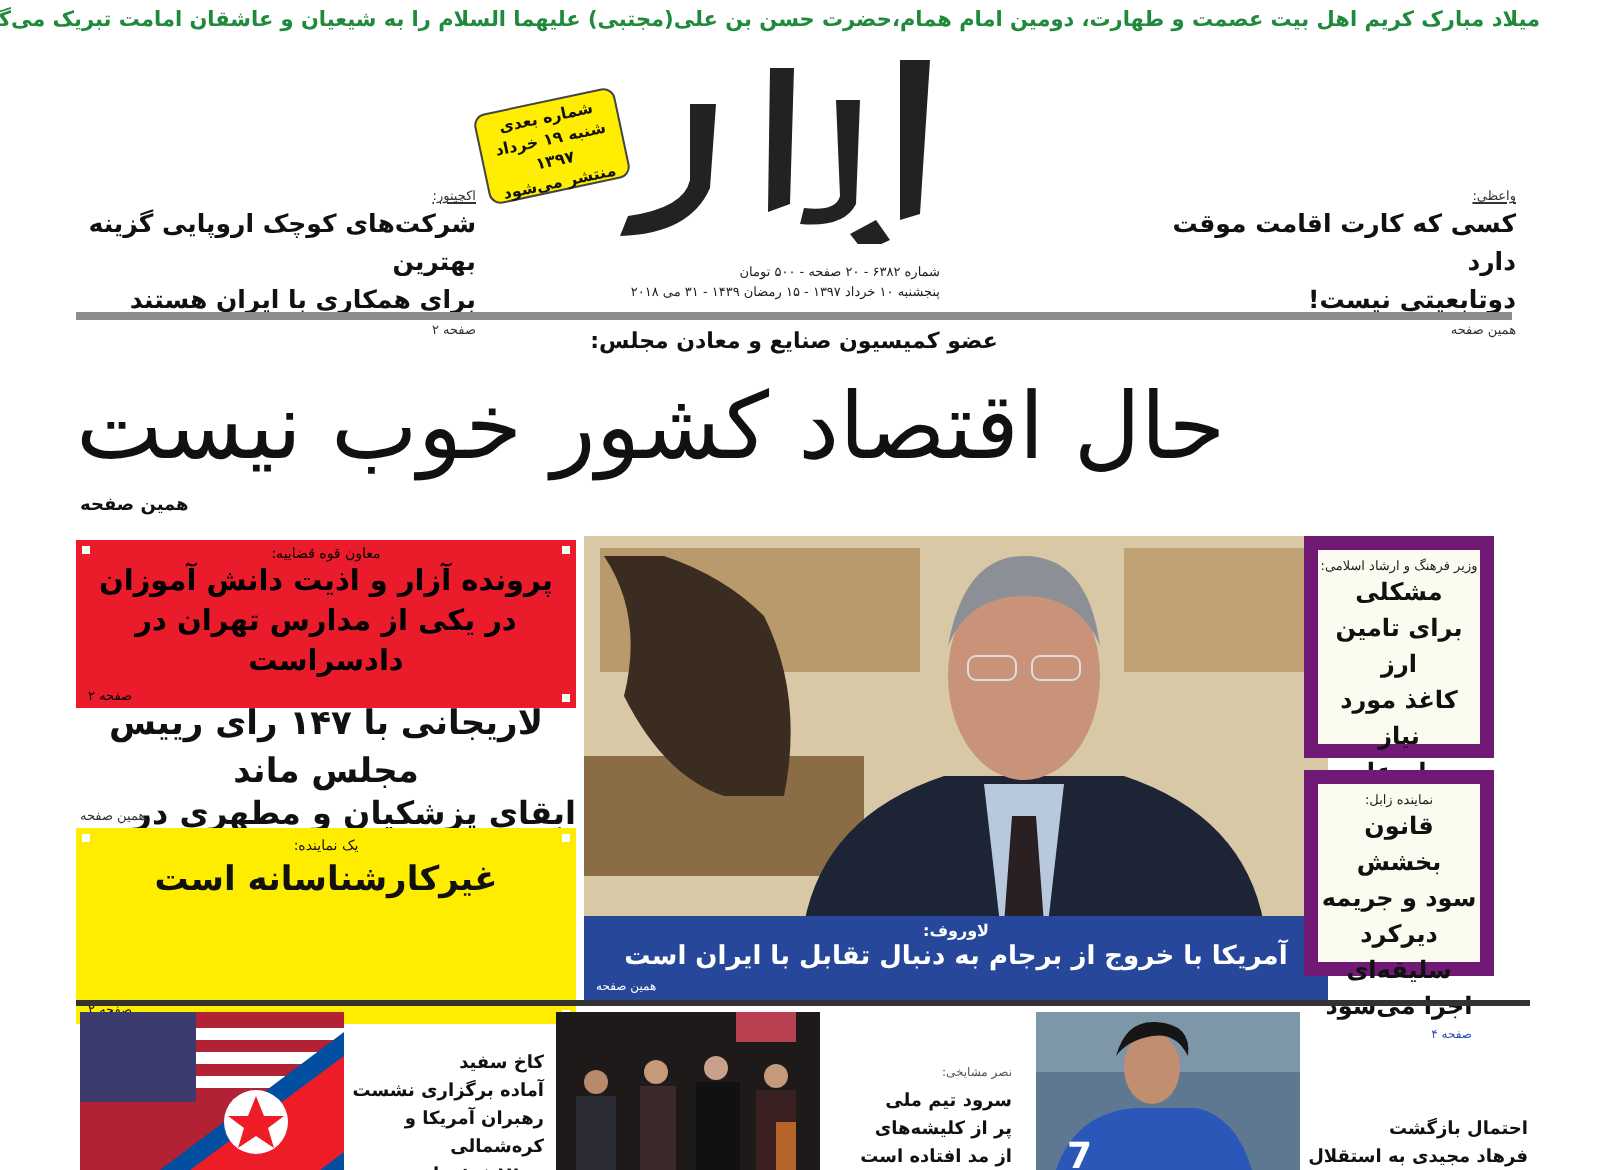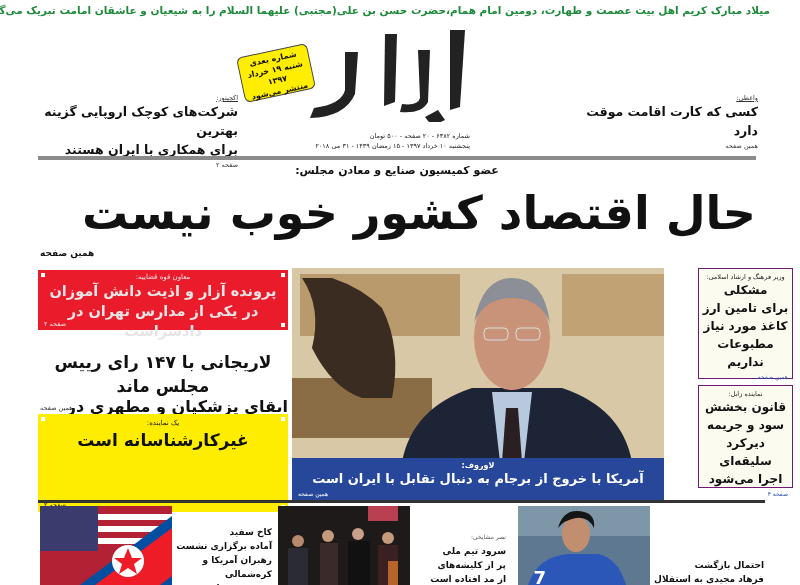--- a/index.html
+++ b/index.html
@@ -15,24 +15,24 @@
 
   .side-label { font-size: 6.5px; color: #333; text-decoration: underline; }
   .side-title { font-size: 12.5px; font-weight: bold; line-height: 19px; color: #111; }
   .side-page { font-size: 6.5px; color: #333; margin-top: 2px; }
   .right-teaser { top: 94px; right: 42px; width: 200px; text-align: right; }
   .left-teaser { top: 94px; left: 38px; width: 200px; text-align: right; }
 
   .rule-top { top: 156px; left: 38px; width: 718px; height: 4px; background: #8b8b8b; }
 
   .kicker-main { top: 164px; left: 38px; width: 718px; text-align: center; font-size: 11px; font-weight: bold; }
-  .headline-main { top: 183px; left: 38px; width: 718px; text-align: right; font-size: 46px; font-weight: 700; line-height: 60px; letter-spacing: -1px; white-space: nowrap; }
+  .headline-main { top: 183px; left: 38px; width: 718px; text-align: left; font-size: 46px; font-weight: 400; line-height: 60px; letter-spacing: -1px; white-space: nowrap; }
   .headline-page { top: 248px; left: 40px; font-size: 9px; font-weight: bold; }
 
-  .red-box { top: 270px; left: 38px; width: 250px; height: 60px; background: #ea1c2c; color: #e5e5e5; text-align: center; }
+  .red-box { top: 270px; left: 38px; width: 250px; height: 84px; background: #ea1c2c; color: #000000; text-align: center; }
   .red-box .kick { font-size: 7px; margin-top: 3px; }
   .red-box .title { font-size: 14.5px; font-weight: bold; line-height: 20px; }
   .red-box .pg { position: absolute; left: 6px; bottom: 2px; font-size: 6.5px; }
   .corner { position: absolute; width: 4px; height: 4px; background: #fff; }
 
   .larijani { top: 350px; left: 38px; width: 250px; text-align: center; }
   .larijani .t { font-size: 17px; font-weight: 900; line-height: 24px; }
   .larijani .s { font-size: 16px; font-weight: bold; line-height: 18px; text-align: right; }
   .larijani-page { top: 404px; left: 40px; font-size: 6.5px; color: #333; }
 
@@ -40,21 +40,21 @@
   .yellow-box .kick { font-size: 7px; margin-top: 5px; }
   .yellow-box .title { font-size: 17px; font-weight: 900; line-height: 26px; }
   .yellow-box .pg { position: absolute; left: 6px; bottom: 3px; font-size: 6.5px; }
 
   .photo-main { top: 268px; left: 292px; width: 372px; height: 194px; overflow: hidden; background: #cdb78f; }
   .blue-bar { top: 458px; left: 292px; width: 372px; height: 42px; background: #27489a; color: #fff; text-align: center; }
   .blue-bar .kick { font-size: 8px; font-weight: bold; margin-top: 3px; }
   .blue-bar .title { font-size: 13px; font-weight: bold; line-height: 18px; }
   .blue-bar .pg { position: absolute; left: 6px; bottom: 3px; font-size: 6px; }
 
-  .right-box { left: 698px; width: 95px; background: #fbfbf0; border: 1px solid #701a75; text-align: center; }
+  .right-box { left: 652px; width: 95px; background: #fbfbf0; border: 7px solid #701a75; text-align: center; }
   .right-box .kick { font-size: 6.5px; margin-top: 4px; color: #222; }
   .right-box .title { font-size: 12px; font-weight: bold; line-height: 18px; }
   .right-box .pg { font-size: 6px; color: #2a4fb0; text-align: right; padding-right: 4px; margin-top: 2px; }
   .rb1 { top: 268px; height: 111px; }
   .rb2 { top: 385px; height: 103px; }
 
   .rule-bottom { top: 500px; left: 38px; width: 727px; height: 3px; background: #333; }
 
   .thumb { top: 506px; height: 79px; overflow: hidden; }
   .bottom-text { top: 528px; text-align: right; font-size: 9px; font-weight: bold; line-height: 14px; }
@@ -83,20 +83,21 @@
 </div>
 
 <div class="abs masthead-info">
   <div>شماره ۶۳۸۲ - ۲۰ صفحه - ۵۰۰ تومان</div>
   <div>پنجشنبه ۱۰ خرداد ۱۳۹۷ - ۱۵ رمضان ۱۴۳۹ - ۳۱ می ۲۰۱۸</div>
 </div>
 
 <div class="abs right-teaser">
   <div class="side-label">واعظی:</div>
   <div class="side-title">کسی که کارت اقامت موقت دارد</div>
+  <div class="side-title">دوتابعیتی نیست!</div>
   <div class="side-page">همین صفحه</div>
 </div>
 
 <div class="abs left-teaser">
   <div class="side-label">اکچیتور:</div>
   <div class="side-title">شرکت‌های کوچک اروپایی گزینه بهترین</div>
   <div class="side-title">برای همکاری با ایران هستند</div>
   <div class="side-page">صفحه ۲</div>
 </div>
 

